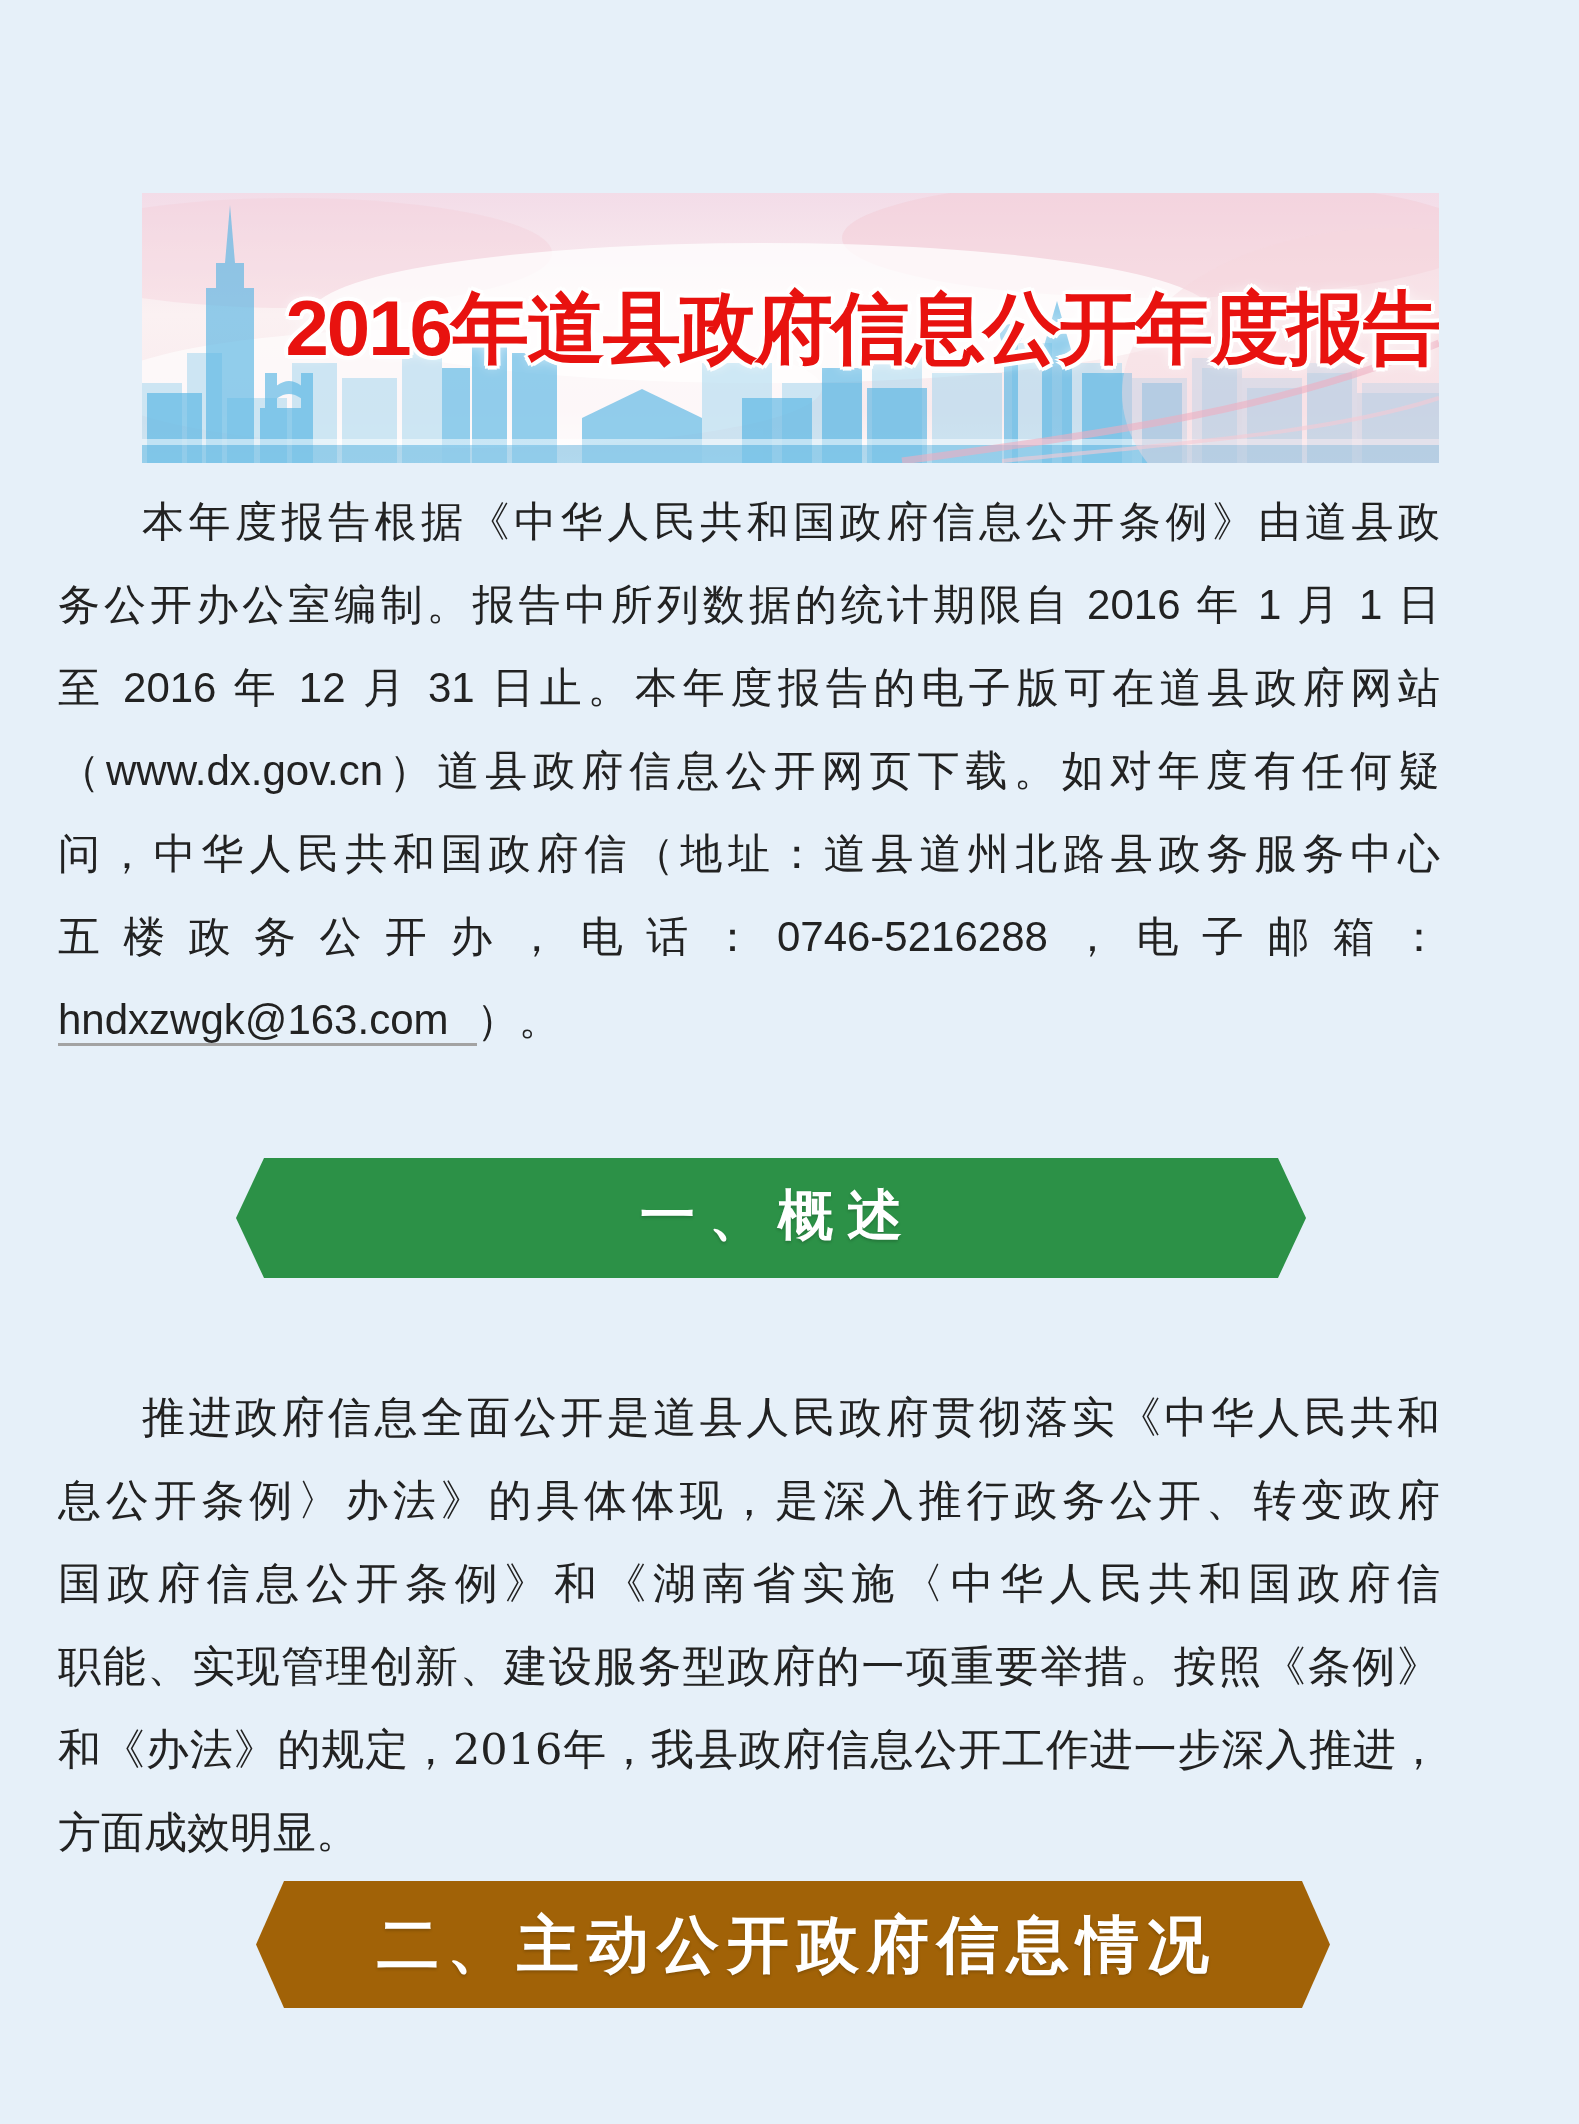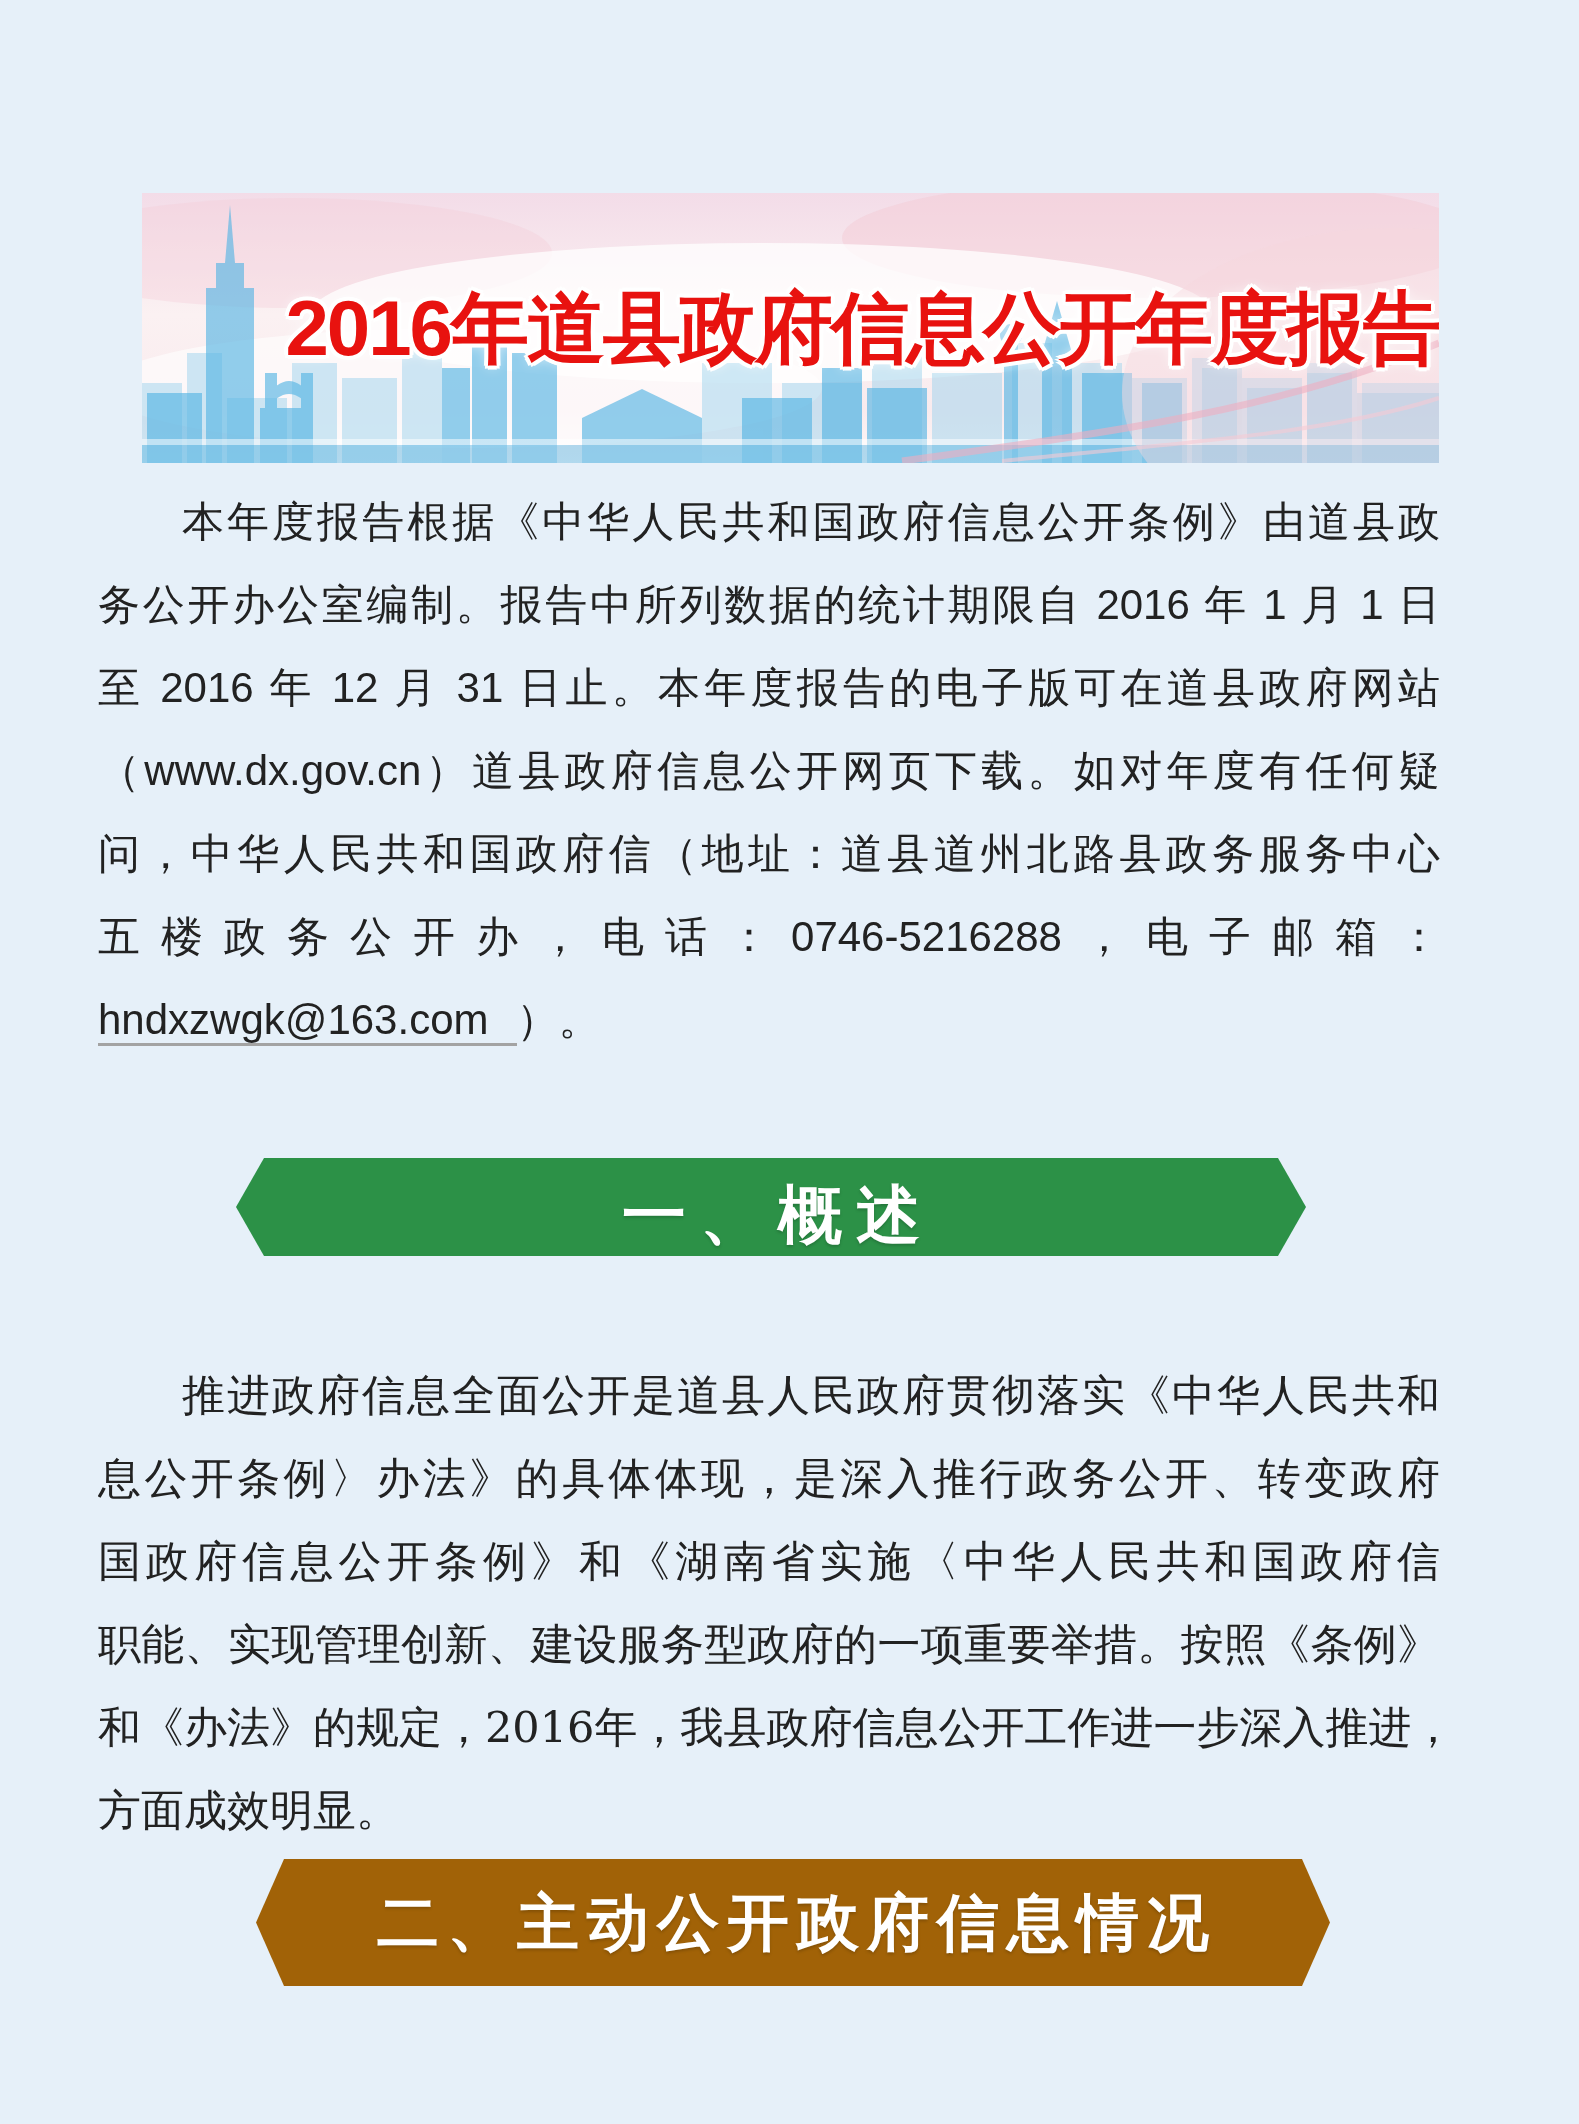--- a/index.html
+++ b/index.html
@@ -25,21 +25,21 @@
     font-size:78px; font-weight:800; letter-spacing:-2px;
     color:#e8120f;
     white-space:nowrap;
     text-shadow:
       -4px 0 0 #fff, 4px 0 0 #fff, 0 -4px 0 #fff, 0 4px 0 #fff,
       -3px -3px 0 #fff, 3px -3px 0 #fff, -3px 3px 0 #fff, 3px 3px 0 #fff,
       0 0 14px rgba(255,255,255,.95);
   }
 
   
-  .para { margin:0 139px 0 98px; }
+  .para { margin:0 139px 0 58px; }
   .para .line {
     height:83px; line-height:83px;
     text-align:justify; text-align-last:justify;
     white-space:nowrap;
     overflow:hidden;
   }
   .para .line:first-child { text-indent:84px; }
   .para1 { margin-top:17px; font-size:42px; font-family:"Liberation Sans", sans-serif; }
   .para2 { margin-top:98px; font-size:43px; font-family:"DejaVu Serif", serif; }
   .line-left { height:83px; line-height:83px; text-align:left; text-align-last:left; }
@@ -53,23 +53,23 @@
   
   .ribbon {
     color:#fff; font-weight:bold; text-align:center;
     white-space:nowrap;
     clip-path:polygon(28px 0%, calc(100% - 28px) 0%, 100% 50%,
                       calc(100% - 28px) 100%, 28px 100%, 0% 50%);
     text-shadow:0 2px 3px rgba(0,0,0,.18);
   }
   .ribbon-green {
     margin:97px 0 0 236px;
-    width:1070px; height:98px; line-height:114px;
+    width:1070px; height:120px; line-height:114px;
     background:#2c9147;
-    font-size:64px; letter-spacing:14px; padding-left:14px;
+    font-size:55px; letter-spacing:14px; padding-left:14px;
   }
   .ribbon-orange {
     margin:7px 0 0 256px;
     width:1074px; height:127px; line-height:127px;
     background:#a16207;
     font-size:62px; letter-spacing:8px; padding-left:8px;
   }
 </style>
 </head>
 <body>

